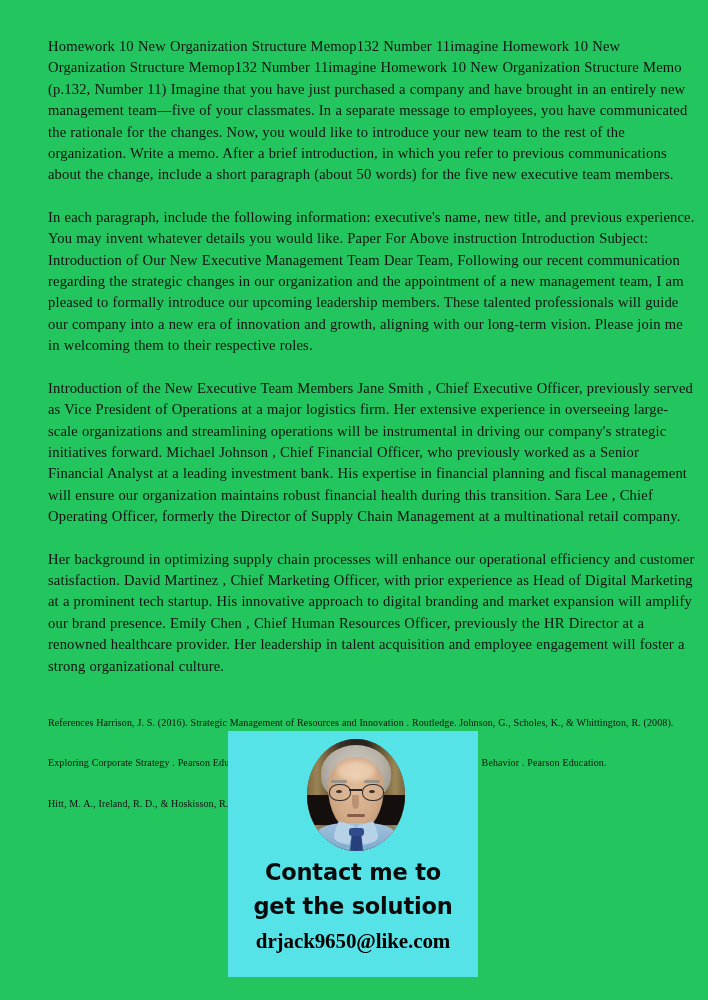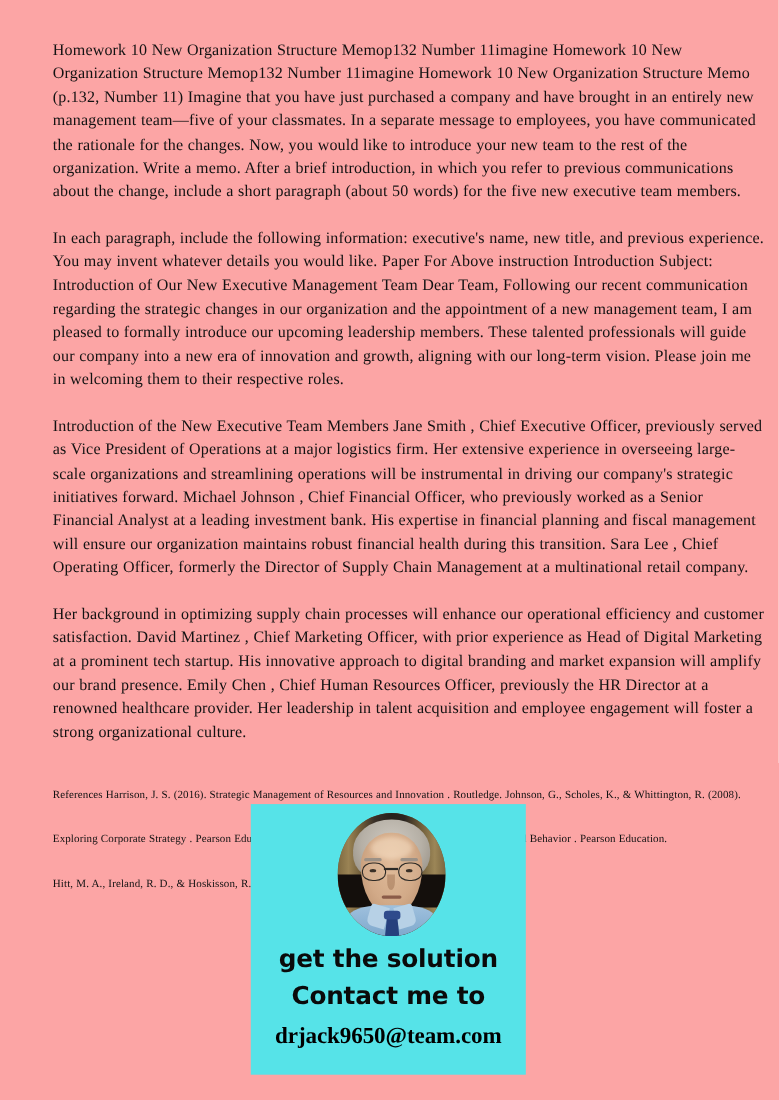--- a/index.html
+++ b/index.html
@@ -15,21 +15,21 @@
     font-family: "Liberation Serif", "DejaVu Serif", serif;
     color: #111111;
   }
 
   #page {
     position: absolute;
     left: 0;
     top: 0;
     width: 708px;
     height: 1000px;
-    background: #fca5a5;
+    background: #22c55e;
   }
 
   #doc-body {
     position: absolute;
     left: 48px;
     top: 36px;
     width: 648px;
   }
 
   .para {
@@ -240,20 +240,20 @@
       <div class="photo-layer ph-mouth"></div>
       <div class="photo-layer ph-neck"></div>
       <div class="photo-layer ph-shirt"></div>
       <div class="photo-layer ph-collar-l"></div>
       <div class="photo-layer ph-collar-r"></div>
       <div class="photo-layer ph-tie"></div>
       <div class="photo-layer ph-tie-knot"></div>
     </div>
 
     <div id="contact-text">
+      <div class="contact-line">Contact me to</div>
       <div class="contact-line">get the solution</div>
-      <div class="contact-line">Contact me to</div>
-      <div class="contact-email">drjack9650@team.com</div>
+      <div class="contact-email">drjack9650@like.com</div>
     </div>
 
   </div>
 
 </div>
 
 </body></html>

